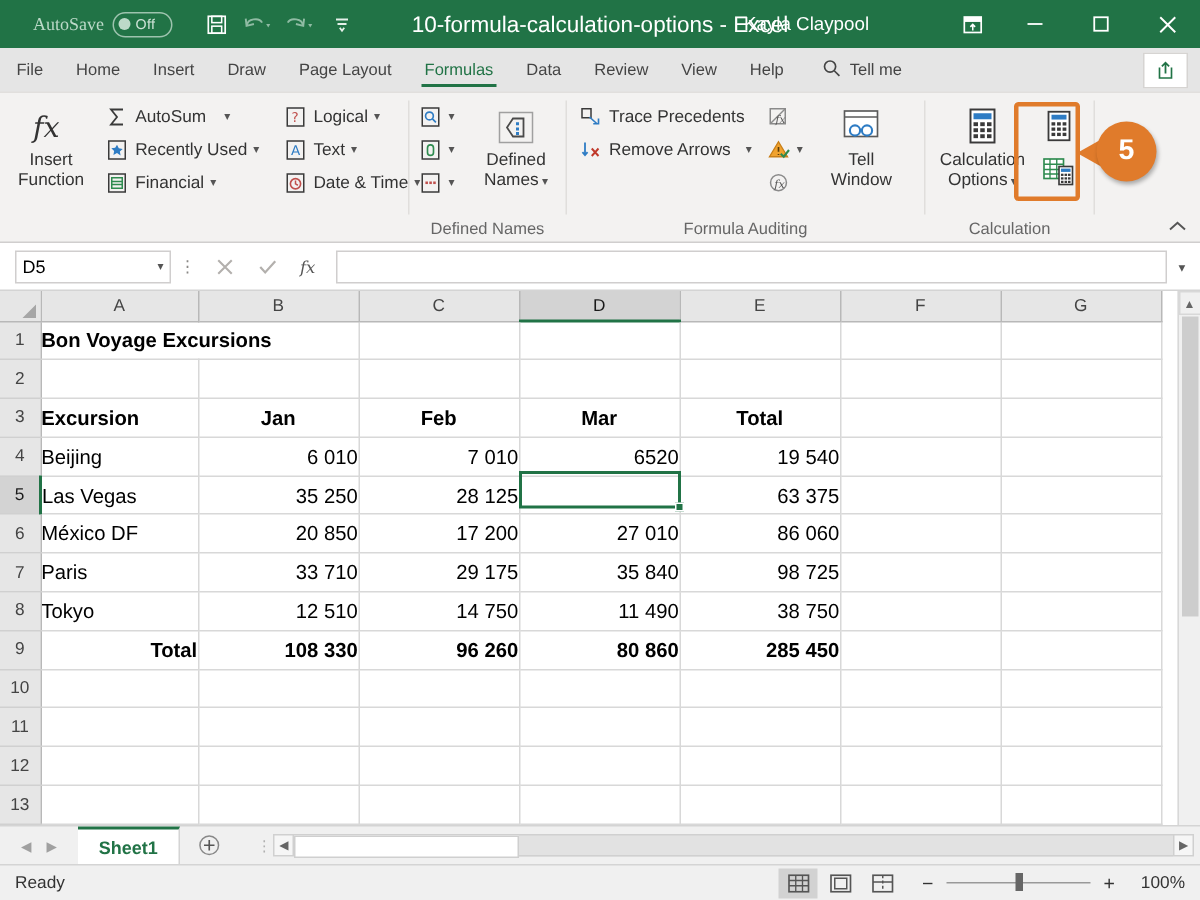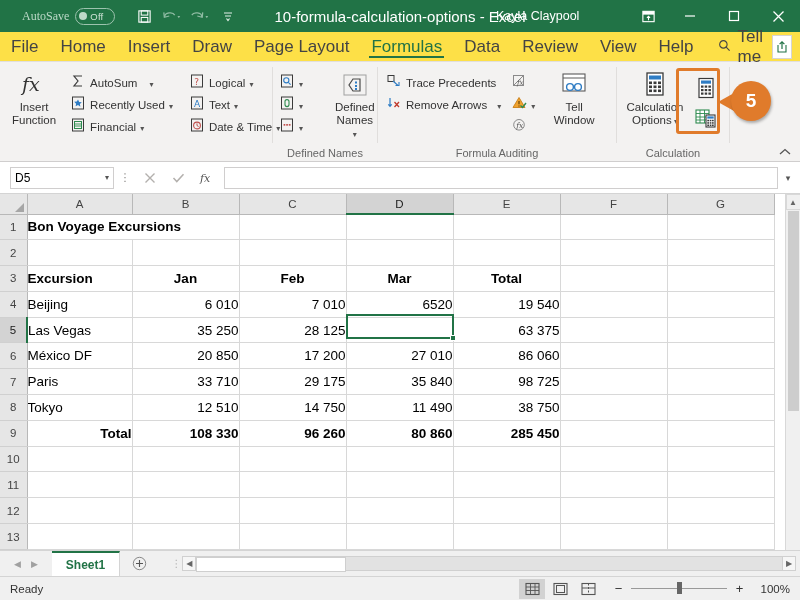--- a/index.html
+++ b/index.html
@@ -39,22 +39,22 @@
   .tb-user { position: absolute; left: 496px; font-size: 12.5px; }
   .tb-right { margin-left: auto; display: flex; align-items: center; }
   .tb-btn {
     width: 44px; height: 32px; display: flex; align-items: center;
     justify-content: center; color: #ffffff;
   }
   .tb-btn.ribbondisp { width: 40px; }
 
   
   .tabrow {
-    height: 30px; background: #fde047; flex: 0 0 30px;
-    display: flex; align-items: stretch; font-size: 17px;
+    height: 30px; background: #e5e5e5; flex: 0 0 30px;
+    display: flex; align-items: stretch; font-size: 11px;
     border-bottom: 1px solid #e1dfdd; position: relative;
   }
   .tab {
     padding: 0 11px; display: flex; align-items: center;
     color: #444444; position: relative; white-space: nowrap;
   }
   .tab.active { color: #217346; font-weight: 400; }
   .tab.active::after {
     content:""; position:absolute; left: 9px; right: 9px; bottom: 3px;
     height: 2px; background: #217346;
@@ -80,21 +80,21 @@
   }
   .rsep { width: 1px; background: #e0dedc; margin: 5px 0 18px 0; flex: 0 0 1px; }
 
   .bigbtn {
     display: flex; flex-direction: column; align-items: center;
     justify-content: flex-start; padding: 2px 6px; width: 56px;
     text-align: center; line-height: 13px;
   }
   .bigbtn .gl { height: 32px; display: flex; align-items: center; }
   .smallitem {
-    display: flex; align-items: flex-end; gap: 4px; height: 22px;
+    display: flex; align-items: center; gap: 4px; height: 22px;
     padding: 0 4px; white-space: nowrap;
   }
   .smallitem .gl { width: 16px; height: 16px; display:flex; align-items:center; justify-content:center; }
   .caret { font-size: 8px; color: #555; line-height: 1; }
   .col { display: flex; flex-direction: column; }
 
   
   .hl-box {
     position: absolute; border: 3px solid #e07b2b; border-radius: 3px;
     pointer-events: none;
@@ -453,21 +453,21 @@
               <svg width="14" height="14" viewBox="0 0 14 14">
                   <rect x="1.5" y="1" width="11" height="12" fill="none" stroke="#3a3a3a" stroke-width="1"></rect>
                   <rect x="3.6" y="6" width="1.7" height="1.7" fill="#c0504d"></rect>
                   <rect x="6.2" y="6" width="1.7" height="1.7" fill="#c0504d"></rect>
                   <rect x="8.8" y="6" width="1.7" height="1.7" fill="#c0504d"></rect>
                 </svg>
             </span>
             <span class="caret">▾</span>
           </div>
         </div>
-        <div class="bigbtn" style="width:58px;margin-left:22px">
+        <div class="bigbtn" style="width:58px;margin-left:8px">
           <span class="gl">
             <svg width="30" height="30" viewBox="0 0 30 30">
                 <rect x="4" y="5" width="22" height="20" fill="none" stroke="#a0a0a0" stroke-width="1"></rect>
                 <path d="M20 9 L13 9 L9 15 L13 21 L20 21 Z" fill="none" stroke="#4a4a4a" stroke-width="1.2"></path>
                 <rect x="15" y="11.5" width="2" height="2" fill="#2e7cc4"></rect>
                 <rect x="15" y="15" width="2" height="2" fill="#2e7cc4"></rect>
                 <rect x="15" y="18" width="2" height="2" fill="#2e7cc4"></rect>
               </svg>
           </span>
           <span>Defined</span>

